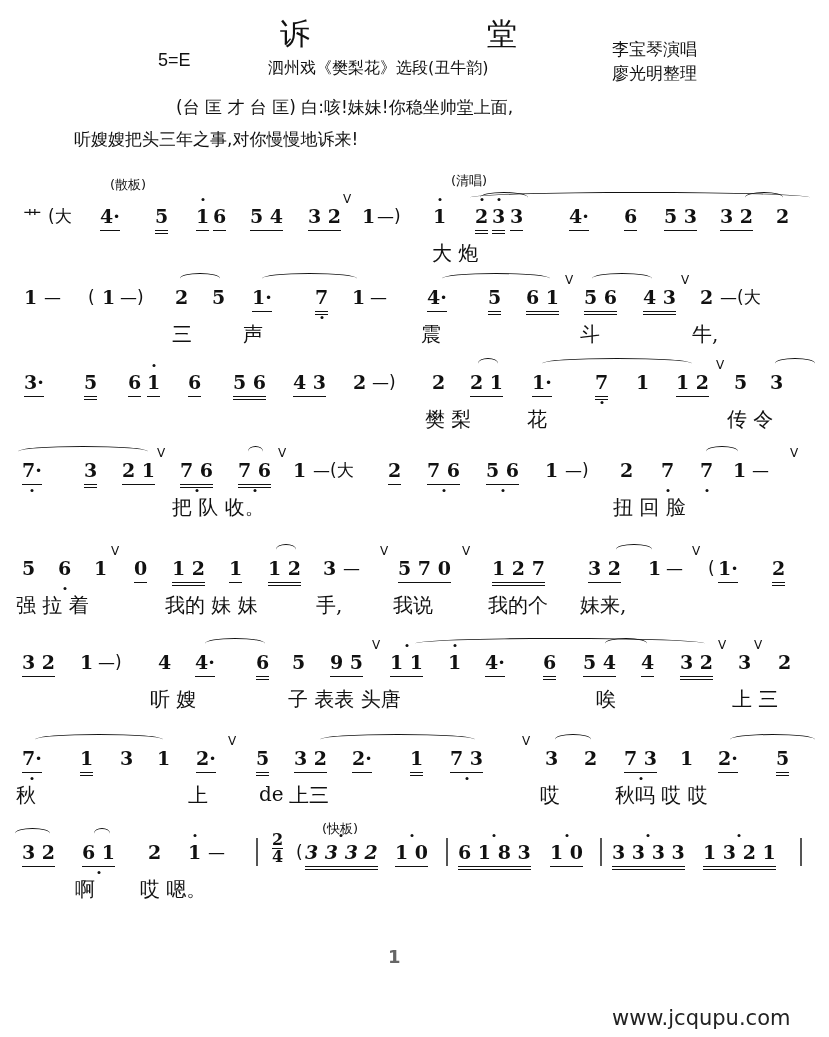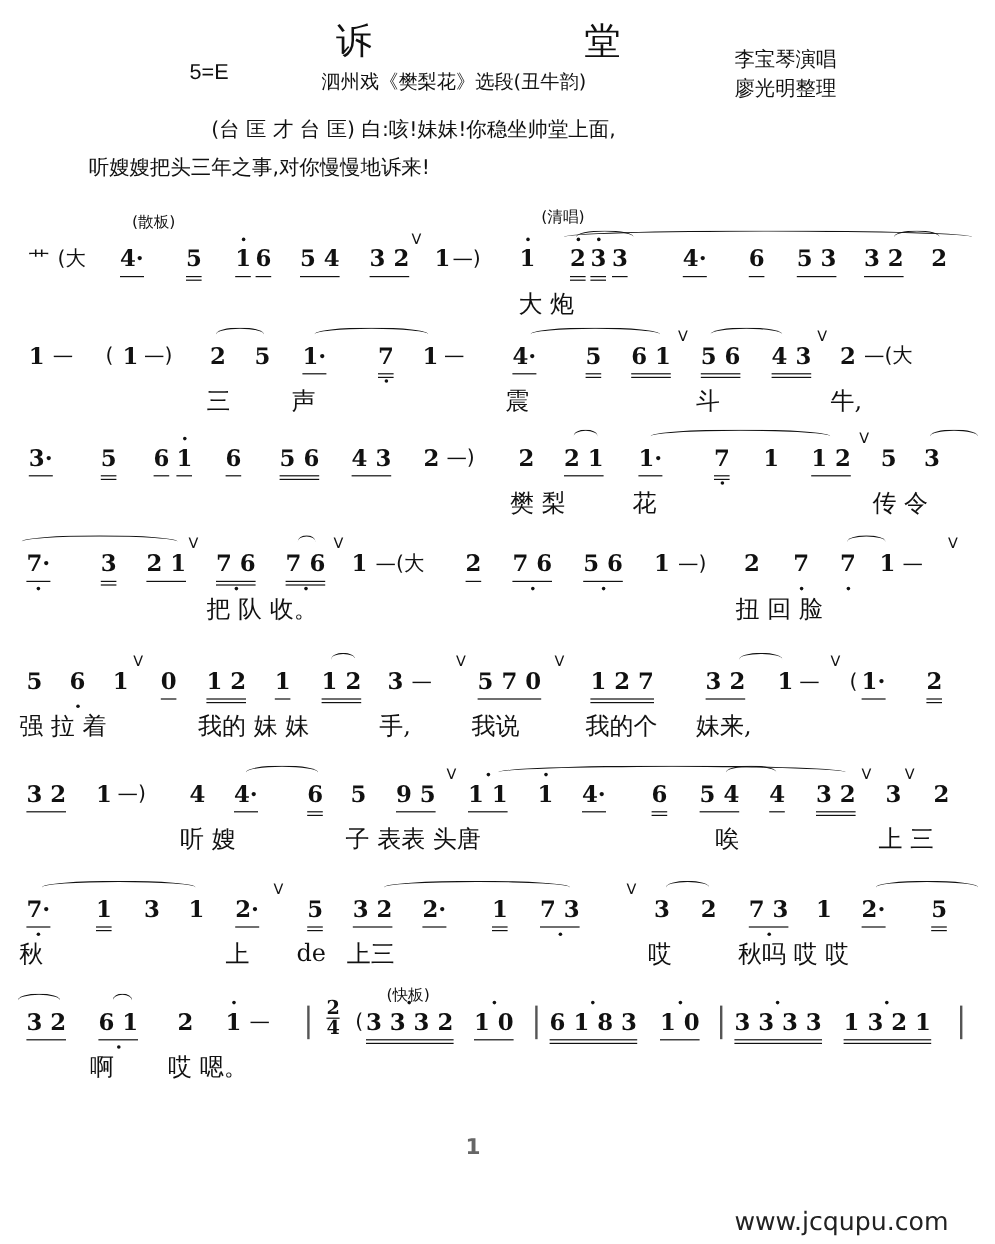--- a/index.html
+++ b/index.html
@@ -233,35 +233,35 @@
       <span class="tok" style="left: 545px;"><span>3</span></span>
       <span class="tok" style="left: 584px;"><span>2</span></span>
       <span class="tok" style="left: 624px;"><span>7 3</span><span class="u1"></span><span class="dlo"></span></span>
       <span class="tok" style="left: 680px;"><span>1</span></span>
       <span class="tok" style="left: 718px;"><span>2·</span><span class="u1"></span></span>
       <span class="tok" style="left: 776px;"><span>5</span><span class="u1"></span><span class="u2"></span></span>
       <span class="breath" style="left: 228px;">V</span>
       <span class="breath" style="left: 522px;">V</span>
       <span class="lyric" style="left: 16px;">秋</span>
       <span class="lyric" style="left: 188px;">上</span>
-      <span class="lyric" style="left: 247px;">de</span>
+      <span class="lyric" style="left: 259px;">de</span>
       <span class="lyric" style="left: 289px;">上三</span>
       <span class="lyric" style="left: 540px;">哎</span>
       <span class="lyric" style="left: 615px;">秋吗 哎 哎</span>
     </div>
     <div class="line" style="top: 840px;">
       <div class="slur" style="left: 15px; width: 35px; top: -12px;"></div>
       <div class="slur" style="left: 94px; width: 16px; top: -12px;"></div>
       <span class="tok" style="left: 22px;"><span>3 2</span><span class="u1"></span></span>
       <span class="tok" style="left: 82px;"><span>6 1</span><span class="u1"></span><span class="dlo"></span></span>
       <span class="tok" style="left: 148px;"><span>2</span></span>
       <span class="tok" style="left: 188px;"><span>1</span><span class="dhi"></span></span>
       <span class="plain" style="left: 208px;"><span>—</span></span>
       <span class="plain" style="left: 296px;"><span>(</span></span>
-      <span class="tok" style="left: 305px;"><span>3 3 3 2</span><span class="u1"></span><span class="u2"></span><span class="dhi"></span></span>
+      <span class="tok" style="left: 305px; font-style: italic;"><span>3 3 3 2</span><span class="u1"></span><span class="u2"></span><span class="dhi"></span></span>
       <span class="tok" style="left: 395px;"><span>1 0</span><span class="u1"></span><span class="dhi"></span></span>
       <span class="tok" style="left: 458px;"><span>6 1 8 3</span><span class="u1"></span><span class="u2"></span><span class="dhi"></span></span>
       <span class="tok" style="left: 550px;"><span>1 0</span><span class="u1"></span><span class="dhi"></span></span>
       <span class="tok" style="left: 612px;"><span>3 3 3 3</span><span class="u1"></span><span class="u2"></span><span class="dhi"></span></span>
       <span class="tok" style="left: 703px;"><span>1 3 2 1</span><span class="u1"></span><span class="u2"></span><span class="dhi"></span></span>
       <span class="barline" style="left: 256px;"></span>
       <span class="barline" style="left: 446px;"></span>
       <span class="barline" style="left: 600px;"></span>
       <span class="barline" style="left: 800px;"></span>
       <span class="timesig" style="left: 272px;"><span class="num">2</span><span>4</span></span>

